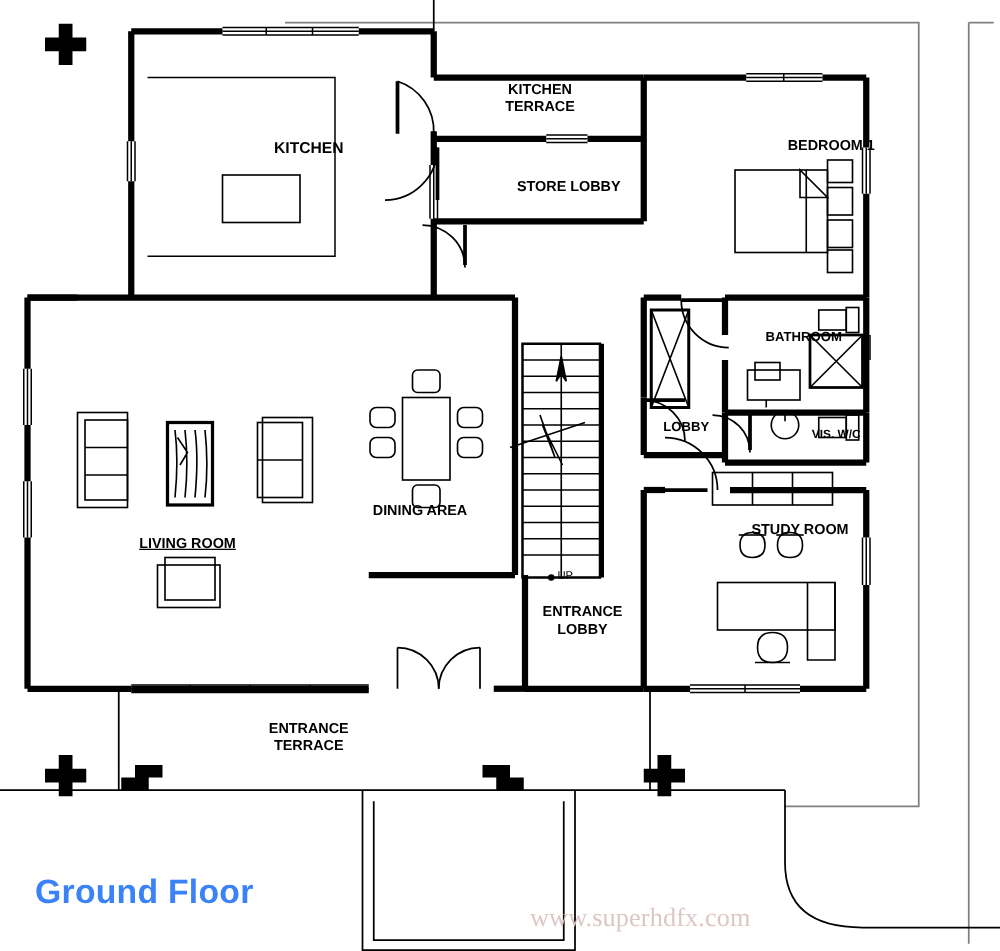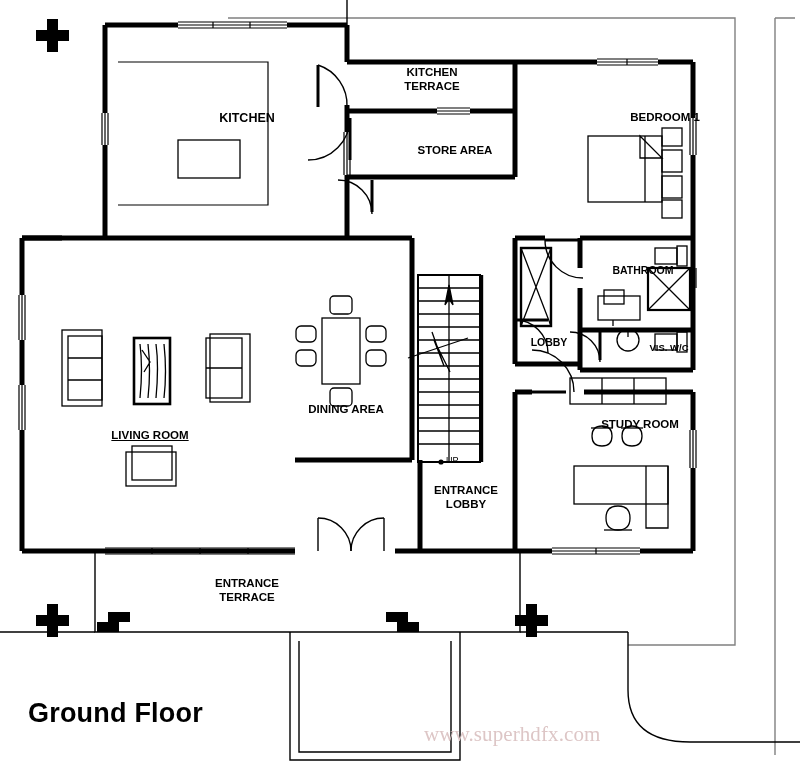--- a/index.html
+++ b/index.html
@@ -26,21 +26,21 @@
     display: block;
   }
   .floor-title {
     position: absolute;
     left: 28px;
     top: 698px;
     font-family: "Liberation Sans", sans-serif;
     font-weight: bold;
     font-size: 27px;
     letter-spacing: 0.2px;
-    color: #000000;
+    color: #3b82f6;
     white-space: nowrap;
     text-align: right;
   }
   .watermark {
     position: absolute;
     left: 424px;
     top: 722px;
     font-family: "Liberation Serif", serif;
     font-size: 21px;
     color: #ddc6c6;
@@ -340,24 +340,24 @@
 
   </svg>
 
   <div class="floor-title">Ground Floor</div>
   <div class="watermark">www.superhdfx.com</div>
 
   <div class="up-label" style="left:446px; top:455px;">UP</div>
 
   <div class="room-label sz-12" style="left: 247px; top: 111px;">KITCHEN</div>
   <div class="room-label sz-11" style="left: 432px; top: 66px;">KITCHEN<br>TERRACE</div>
-  <div class="room-label sz-11" style="left: 455px; top: 144px;">STORE AREA</div>
+  <div class="room-label sz-11" style="left: 455px; top: 144px;">STORE LOBBY</div>
   <div class="room-label sz-11" style="left:630px; top:111px;margin-left:35px;">BEDROOM 1</div>
   <div class="room-label sz-10" style="left:643px; top:264px;">BATHROOM</div>
   <div class="room-label sz-10" style="left:549px; top:336px;">LOBBY</div>
   <div class="room-label sz-9" style="left:645px; top:342px;">VIS. W/C</div>
   <div class="room-label sz-11" style="left: 640px; top: 418px;">STUDY ROOM</div>
   <div class="room-label sz-11" style="left:150px; top:429px;text-decoration:underline;">LIVING ROOM</div>
-  <div class="room-label sz-11" style="left:346px; top:403px;text-align:center;">DINING AREA</div>
+  <div class="room-label sz-11" style="left:336px; top:403px;text-align:center;">DINING AREA</div>
   <div class="room-label sz-11" style="left:466px; top:484px;">ENTRANCE<br>LOBBY</div>
   <div class="room-label sz-11" style="left:247px; top:577px;">ENTRANCE<br>TERRACE</div>
 
 </div>
 
 </body></html>

